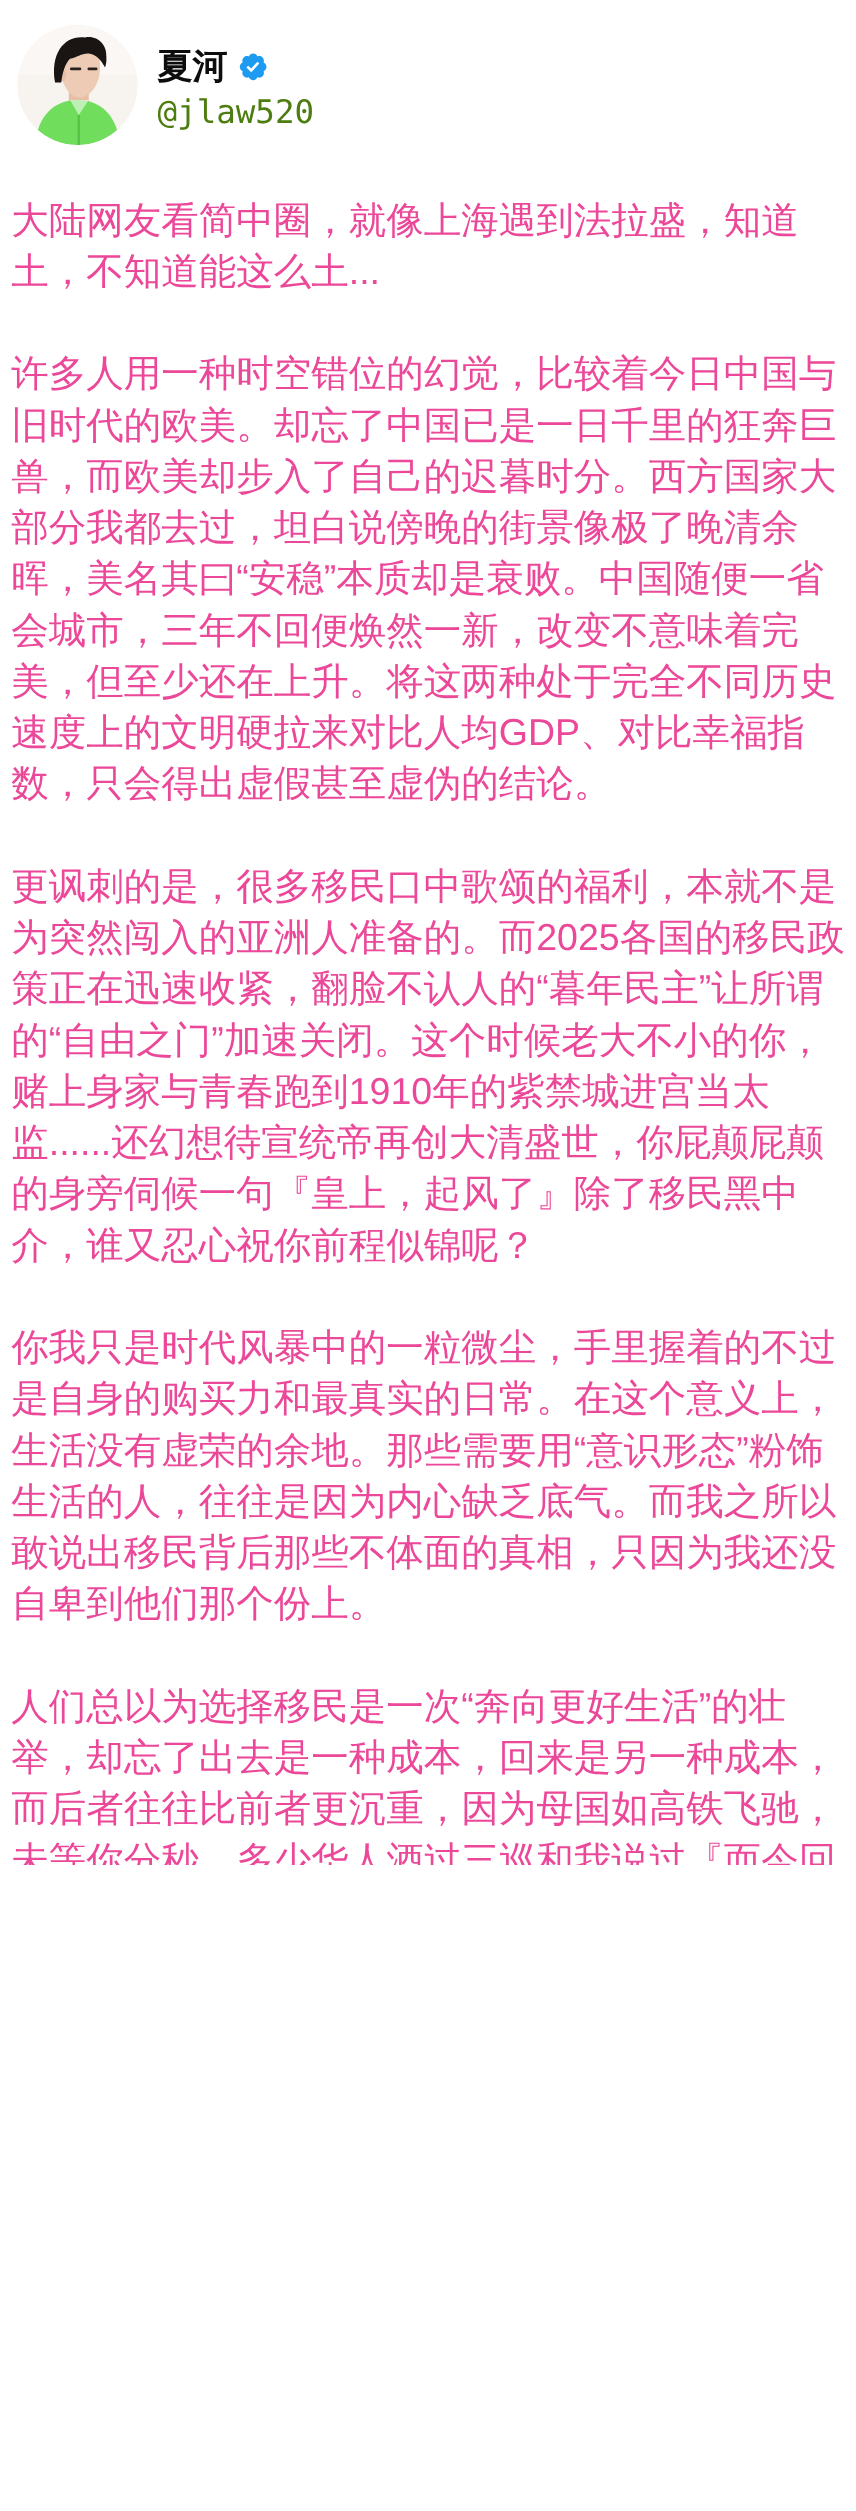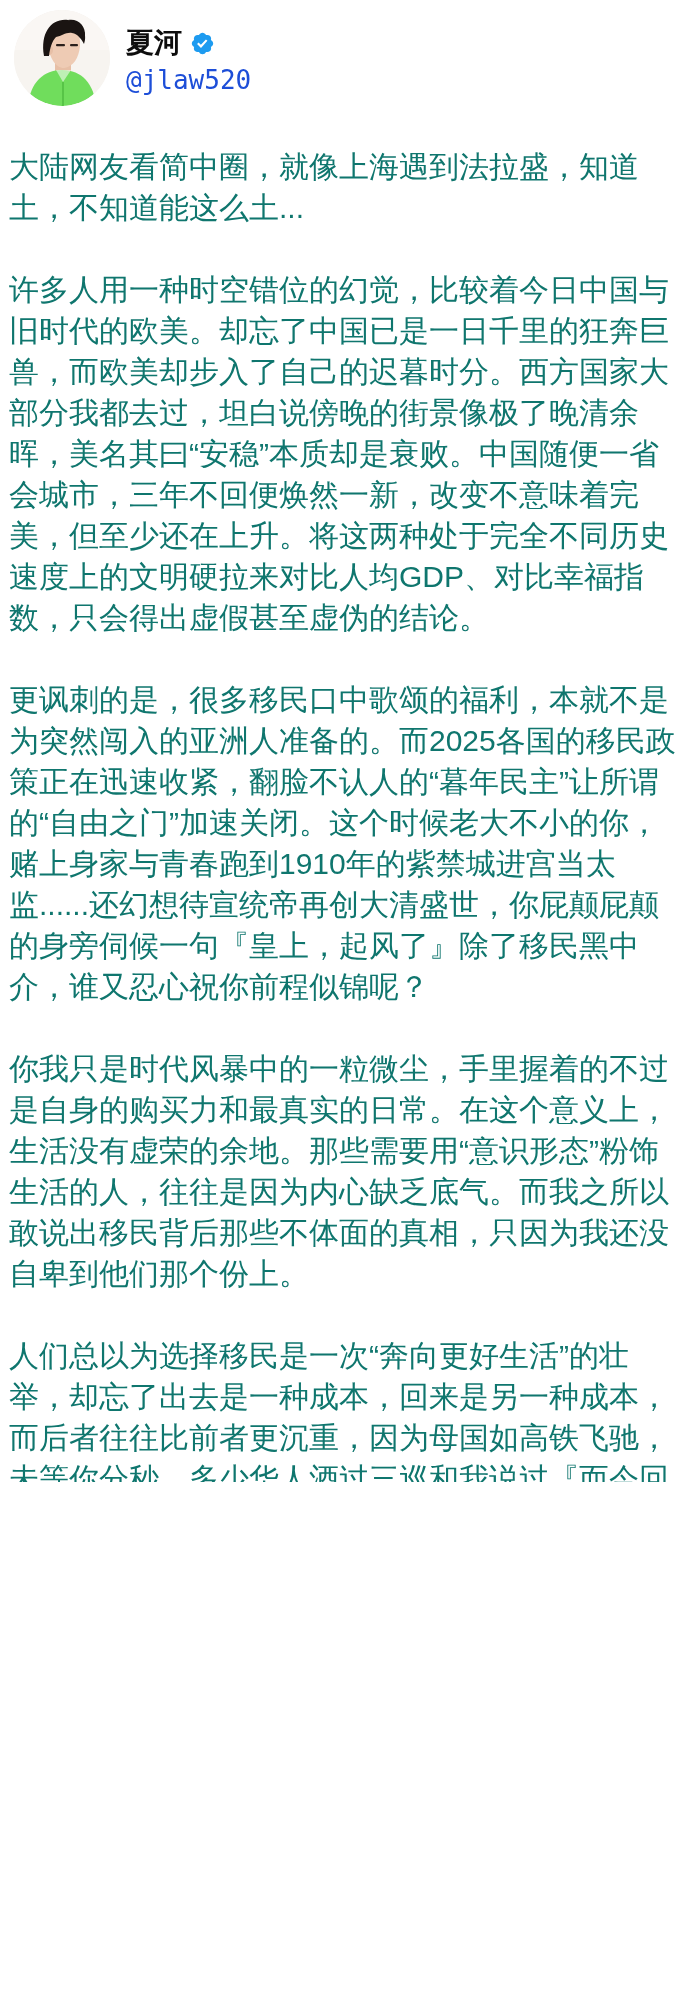--- a/index.html
+++ b/index.html
@@ -1,21 +1,21 @@
 <!DOCTYPE html>
 <html><head>
 <meta charset="utf-8">
 <style>
   * { box-sizing: border-box; }
   html, body { margin: 0; padding: 0; background: #ffffff; }
   .page {
     position: relative;
     width: 685px;
     height: 1478px;
-    margin: 4px auto;
+    margin: 14px auto;
     background: #ffffff;
     overflow: hidden;
     font-family: "Liberation Sans", sans-serif;
     color: #1b1b1b;
   }
   
   .post-header {
     display: flex;
     align-items: flex-start;
     padding: 6px 0 0 14px;
@@ -49,30 +49,30 @@
   .verified-badge {
     width: 25px;
     height: 25px;
     display: inline-block;
   }
   .verified-badge svg { display: block; width: 100%; height: 100%; }
   .handle {
     margin-top: 7px;
     font-family: "DejaVu Sans Mono", monospace;
     font-size: 26px;
-    color: #1d4ed8;
+    color: #4d7c0f;
     line-height: 1.1;
   }
   
   .post-body {
     margin-top: 40px;
     padding: 0 9px 0 9px;
     font-size: 30px;
     line-height: 41px;
-    color: #0f766e;
+    color: #ec4899;
   }
   .post-body p {
     margin: 0 0 41px 0;
     text-align: left;
     word-wrap: break-word;
   }
   .post-body p:last-child { margin-bottom: 0; }
 </style>
 </head>
 <body>

